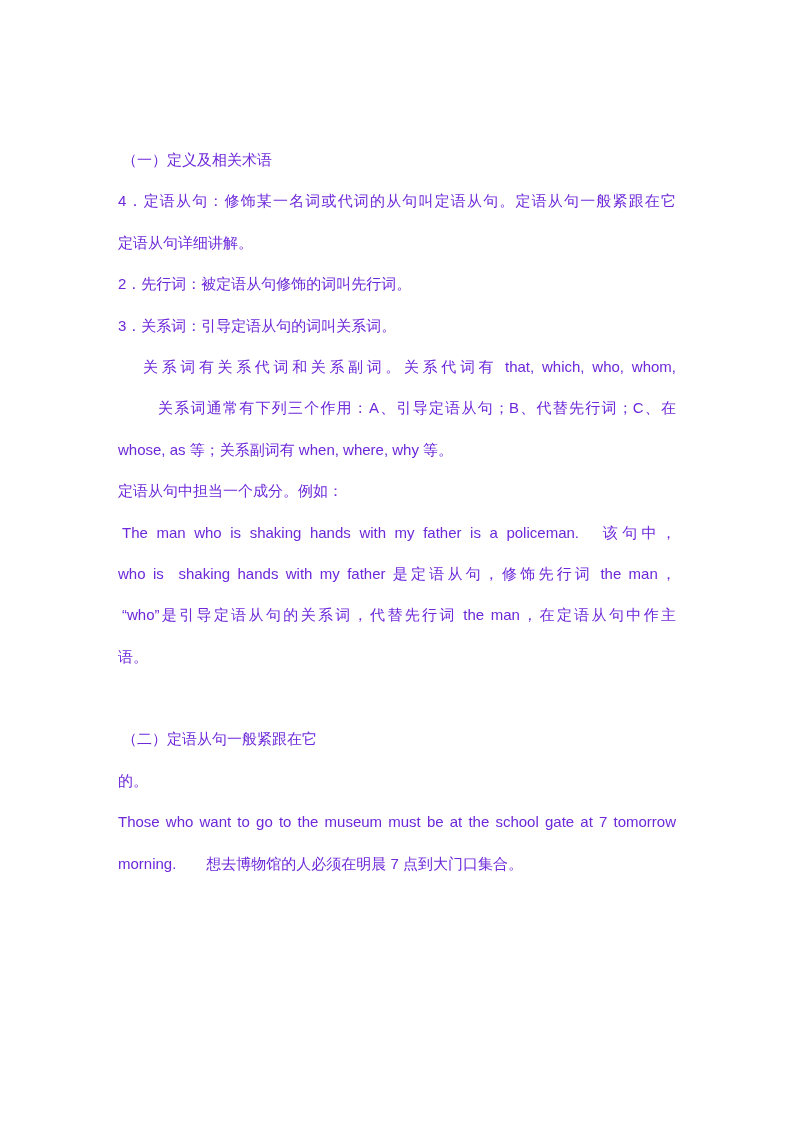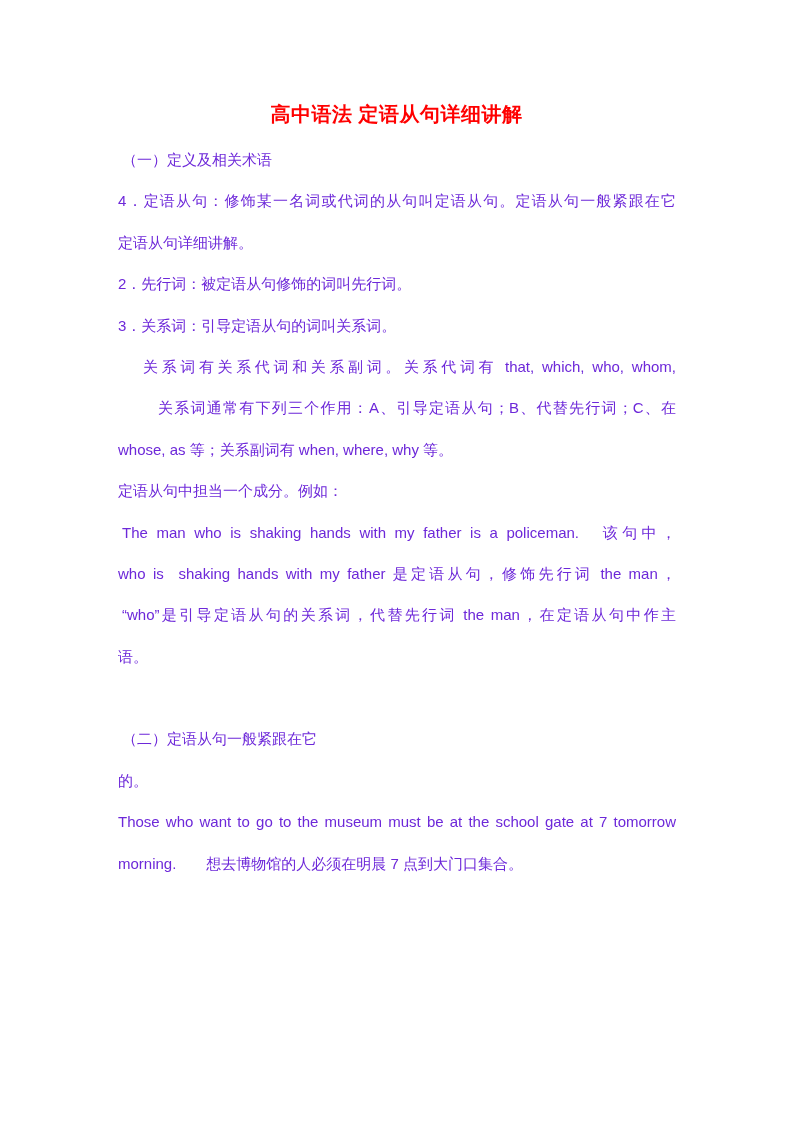--- a/index.html
+++ b/index.html
@@ -43,21 +43,20 @@
   }
   .in-sm { padding-left: 4px; }
   .in-md { padding-left: 25px; }
   .in-lg { padding-left: 40px; }
 </style>
 </head>
 <body>
 
 <div class="page">
 
-  <div class="doc-title" style="color: rgb(255, 0, 0);">高中语法 定语从句详细讲解</div>
 
   <div class="doc-body" style="color: #6d28d9;">
     <div class="line in-sm">（一）定义及相关术语</div>
     <div class="line j">4．定语从句：修饰某一名词或代词的从句叫定语从句。定语从句一般紧跟在它</div>
     <div class="line">定语从句详细讲解。</div>
     <div class="line">2．先行词：被定语从句修饰的词叫先行词。</div>
     <div class="line">3．关系词：引导定语从句的词叫关系词。</div>
     <div class="line j in-md">关系词有关系代词和关系副词。关系代词有 that, which, who, whom,</div>
     <div class="line j in-lg">关系词通常有下列三个作用：A、引导定语从句；B、代替先行词；C、在</div>
     <div class="line">whose, as 等；关系副词有 when, where, why 等。</div>

